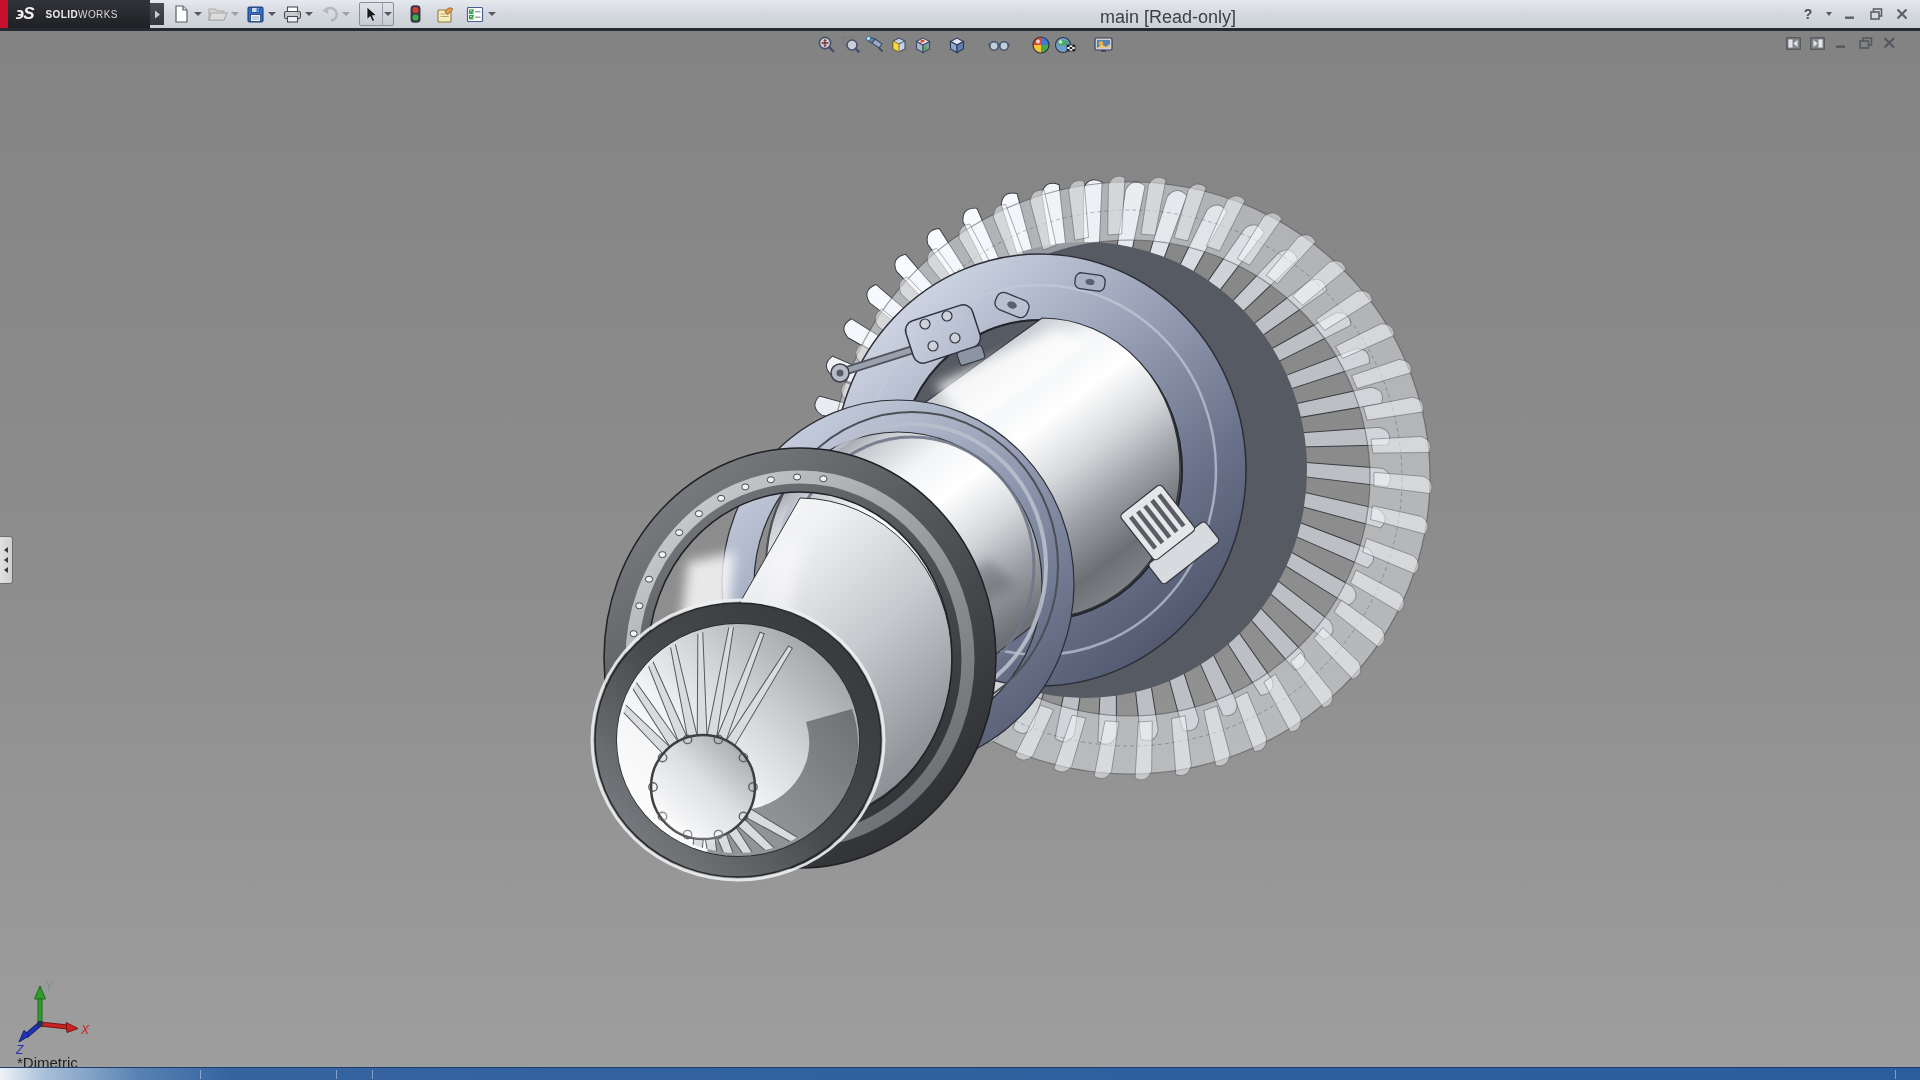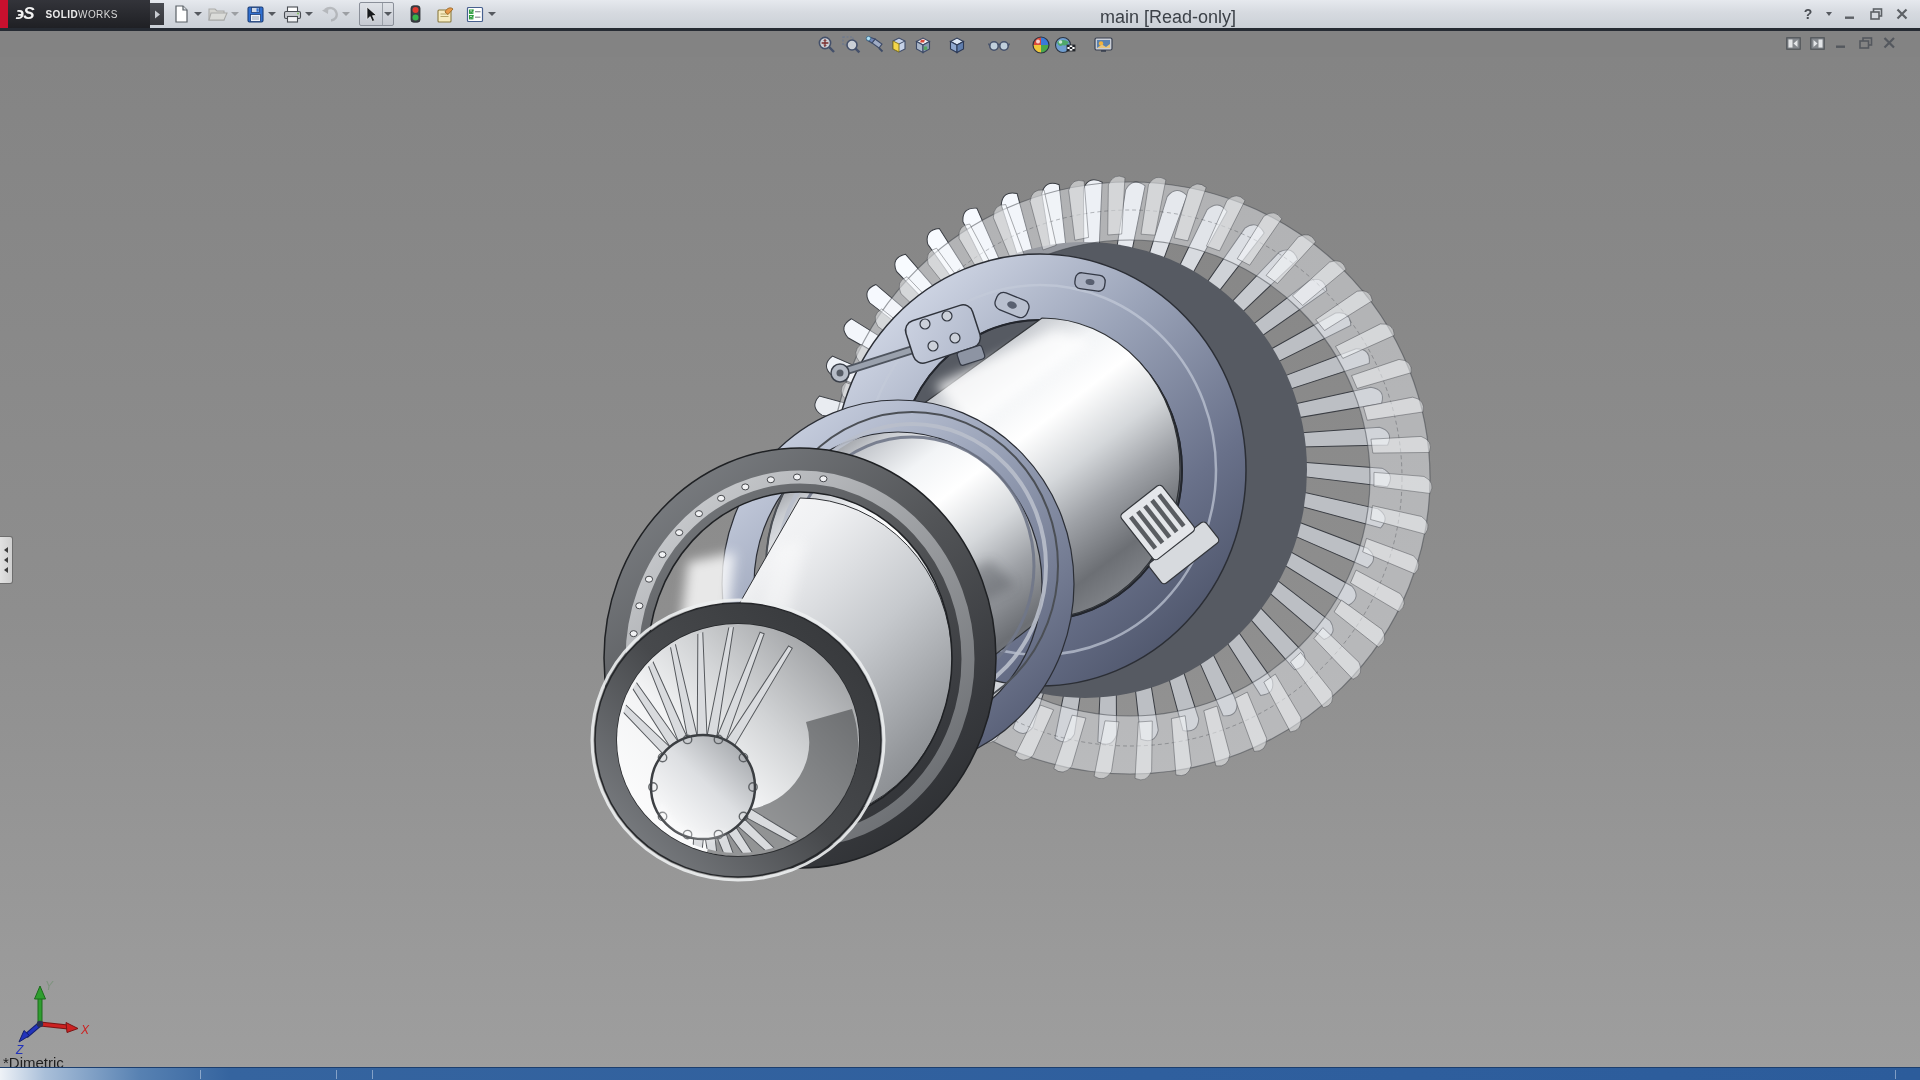--- a/index.html
+++ b/index.html
@@ -49,21 +49,21 @@
   .viewport { position:absolute; left:0; top:57px; width:1920px; height:1010px; z-index:0;
     background:linear-gradient(180deg,#848484 0%,#8e8e8e 55%,#9e9e9e 100%); }
   #engine { position:absolute; left:0; top:0; width:1920px; height:1080px; z-index:1; }
 
   .tree-tab { position:absolute; left:0; top:536px; width:13px; height:48px; z-index:3;
     background:linear-gradient(90deg,#e2e2e2,#cfcfcf); border:1px solid #6e6e6e; border-left:none;
     border-radius:0 3px 3px 0; display:flex; flex-direction:column; align-items:center; justify-content:center; gap:4px; cursor:pointer; }
   .tree-tab i { display:block; width:0; height:0; border-top:3.5px solid transparent; border-bottom:3.5px solid transparent; border-right:4.5px solid #3d3d3d; }
 
   .triad { position:absolute; left:12px; top:978px; z-index:3; }
-  .view-label { position:absolute; left:3px; top:1054px; z-index:3; font-size:15px; color:#1f1f1f; }
+  .view-label { position:absolute; left:17px; top:1054px; z-index:3; font-size:15px; color:#1f1f1f; }
 
   
   .status-bar { position:absolute; left:0; top:1067px; width:1920px; height:13px; z-index:10;
     border-top:1px solid #1d3f6e;
     background:linear-gradient(90deg,#eef2f7 0px,#a9bfd9 45px,#57籃 0,#5781b2 140px,#35649f 230px,#2f5f9e 60%,#2c5c9b 100%); }
   .sb-sep { position:absolute; top:2px; bottom:1px; width:1px; background:rgba(230,238,248,.45); }
 </style>
 </head>
 <body>
 

